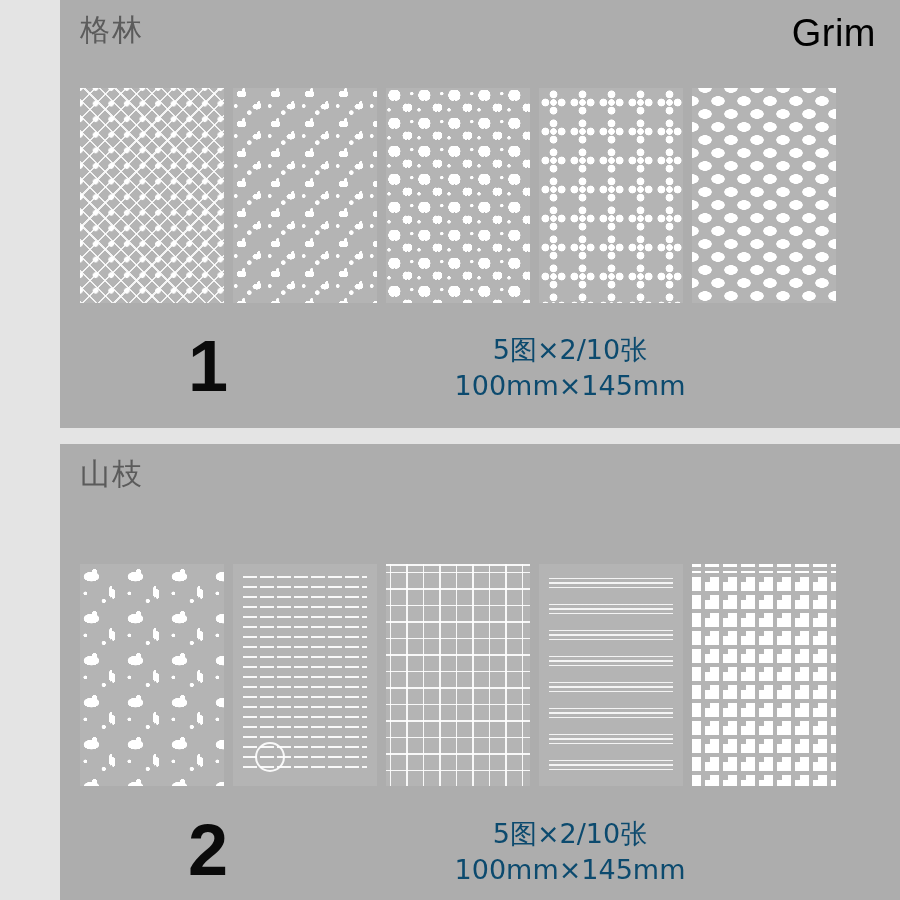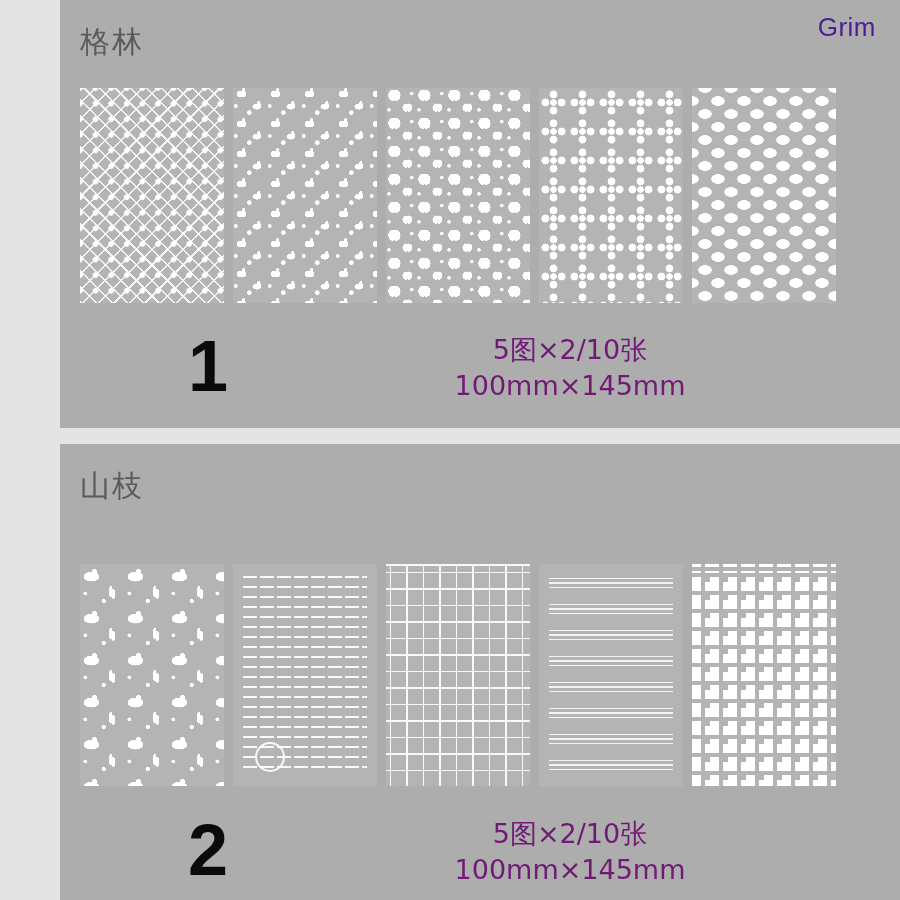--- a/index.html
+++ b/index.html
@@ -27,33 +27,33 @@
   #panel-1 { top: 0px; height: 428px; }
   #panel-2 { top: 444px; height: 556px; }
 
   .panel-header {
     position: relative;
     height: 70px;
   }
   .title-cn {
     position: absolute;
     left: 20px;
-    top: 22px;
+    top: 10px;
     font-size: 30px;
     color: #5b5b5b;
     letter-spacing: 2px;
     font-family: "DejaVu Sans", sans-serif;
     font-weight: 400;
   }
   .title-en {
     position: absolute;
     right: 24px;
     top: 12px;
-    font-size: 26px;
-    color: #4c1d95;
+    font-size: 38px;
+    color: #000000;
     font-family: "Liberation Sans", sans-serif;
     letter-spacing: 0.5px;
   }
 
   .cards {
     position: absolute;
     left: 20px;
     width: 800px;
     display: flex;
     gap: 9px;
@@ -87,21 +87,21 @@
     color: #0a0a0a;
     font-family: "Liberation Sans", sans-serif;
     line-height: 1;
   }
   .specs {
     position: absolute;
     left: 300px;
     top: 12px;
     width: 420px;
     text-align: center;
-    color: #701a75;
+    color: #0c4a6e;
     font-size: 27px;
     line-height: 1.35;
     font-family: "DejaVu Sans", sans-serif;
   }
 
   
   .pat {
     position: absolute;
     inset: 0;
   }

